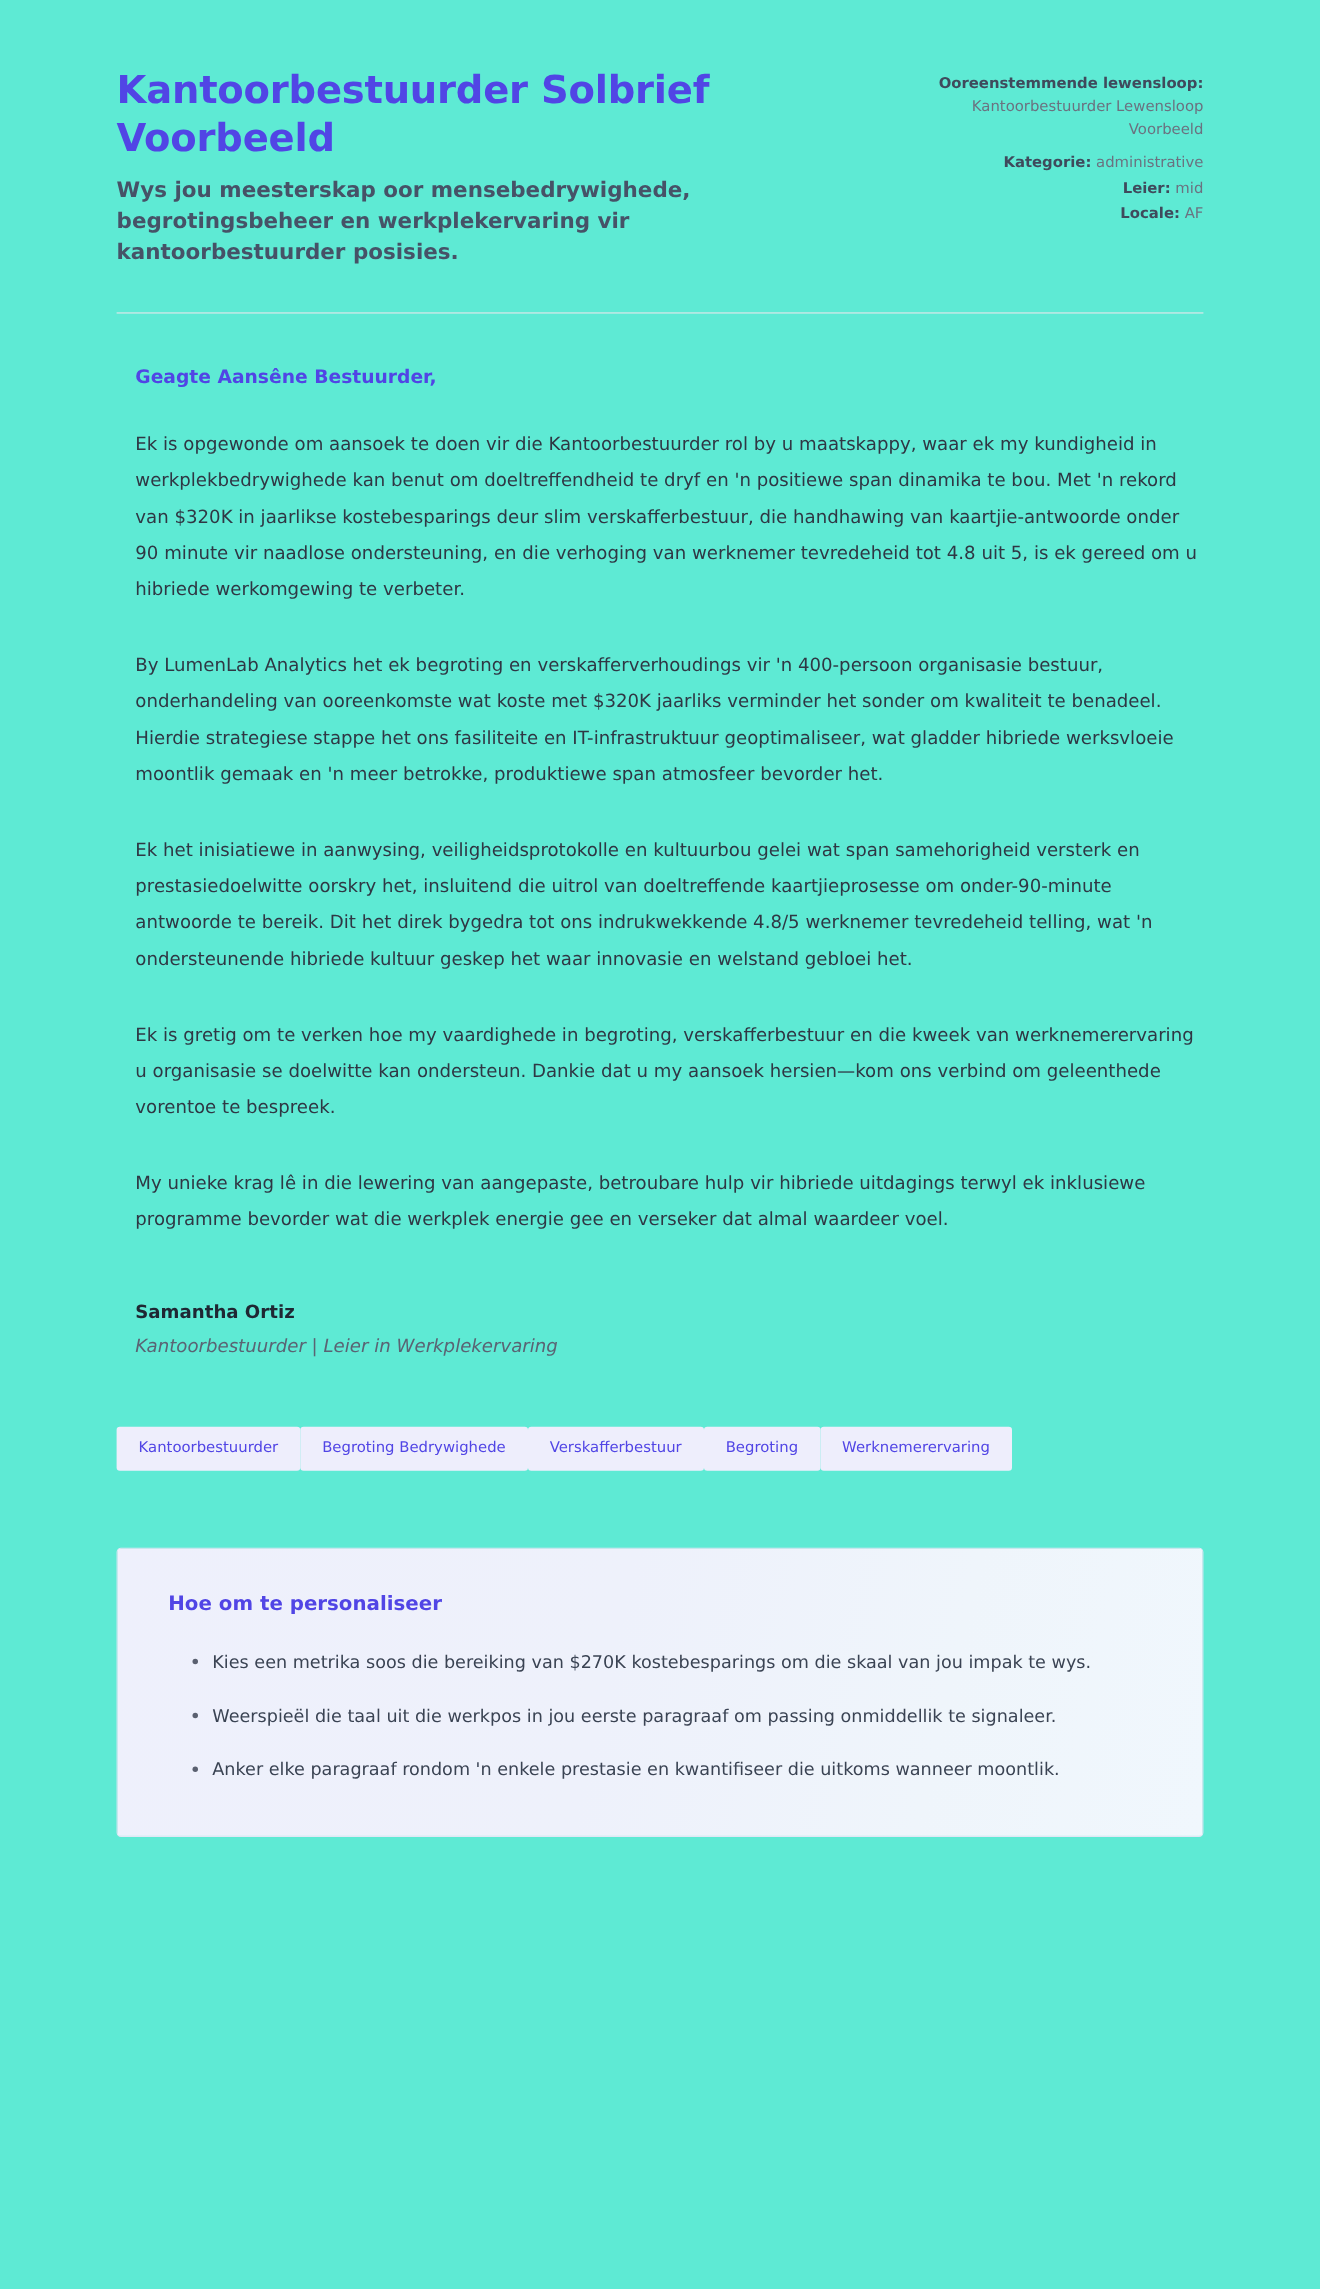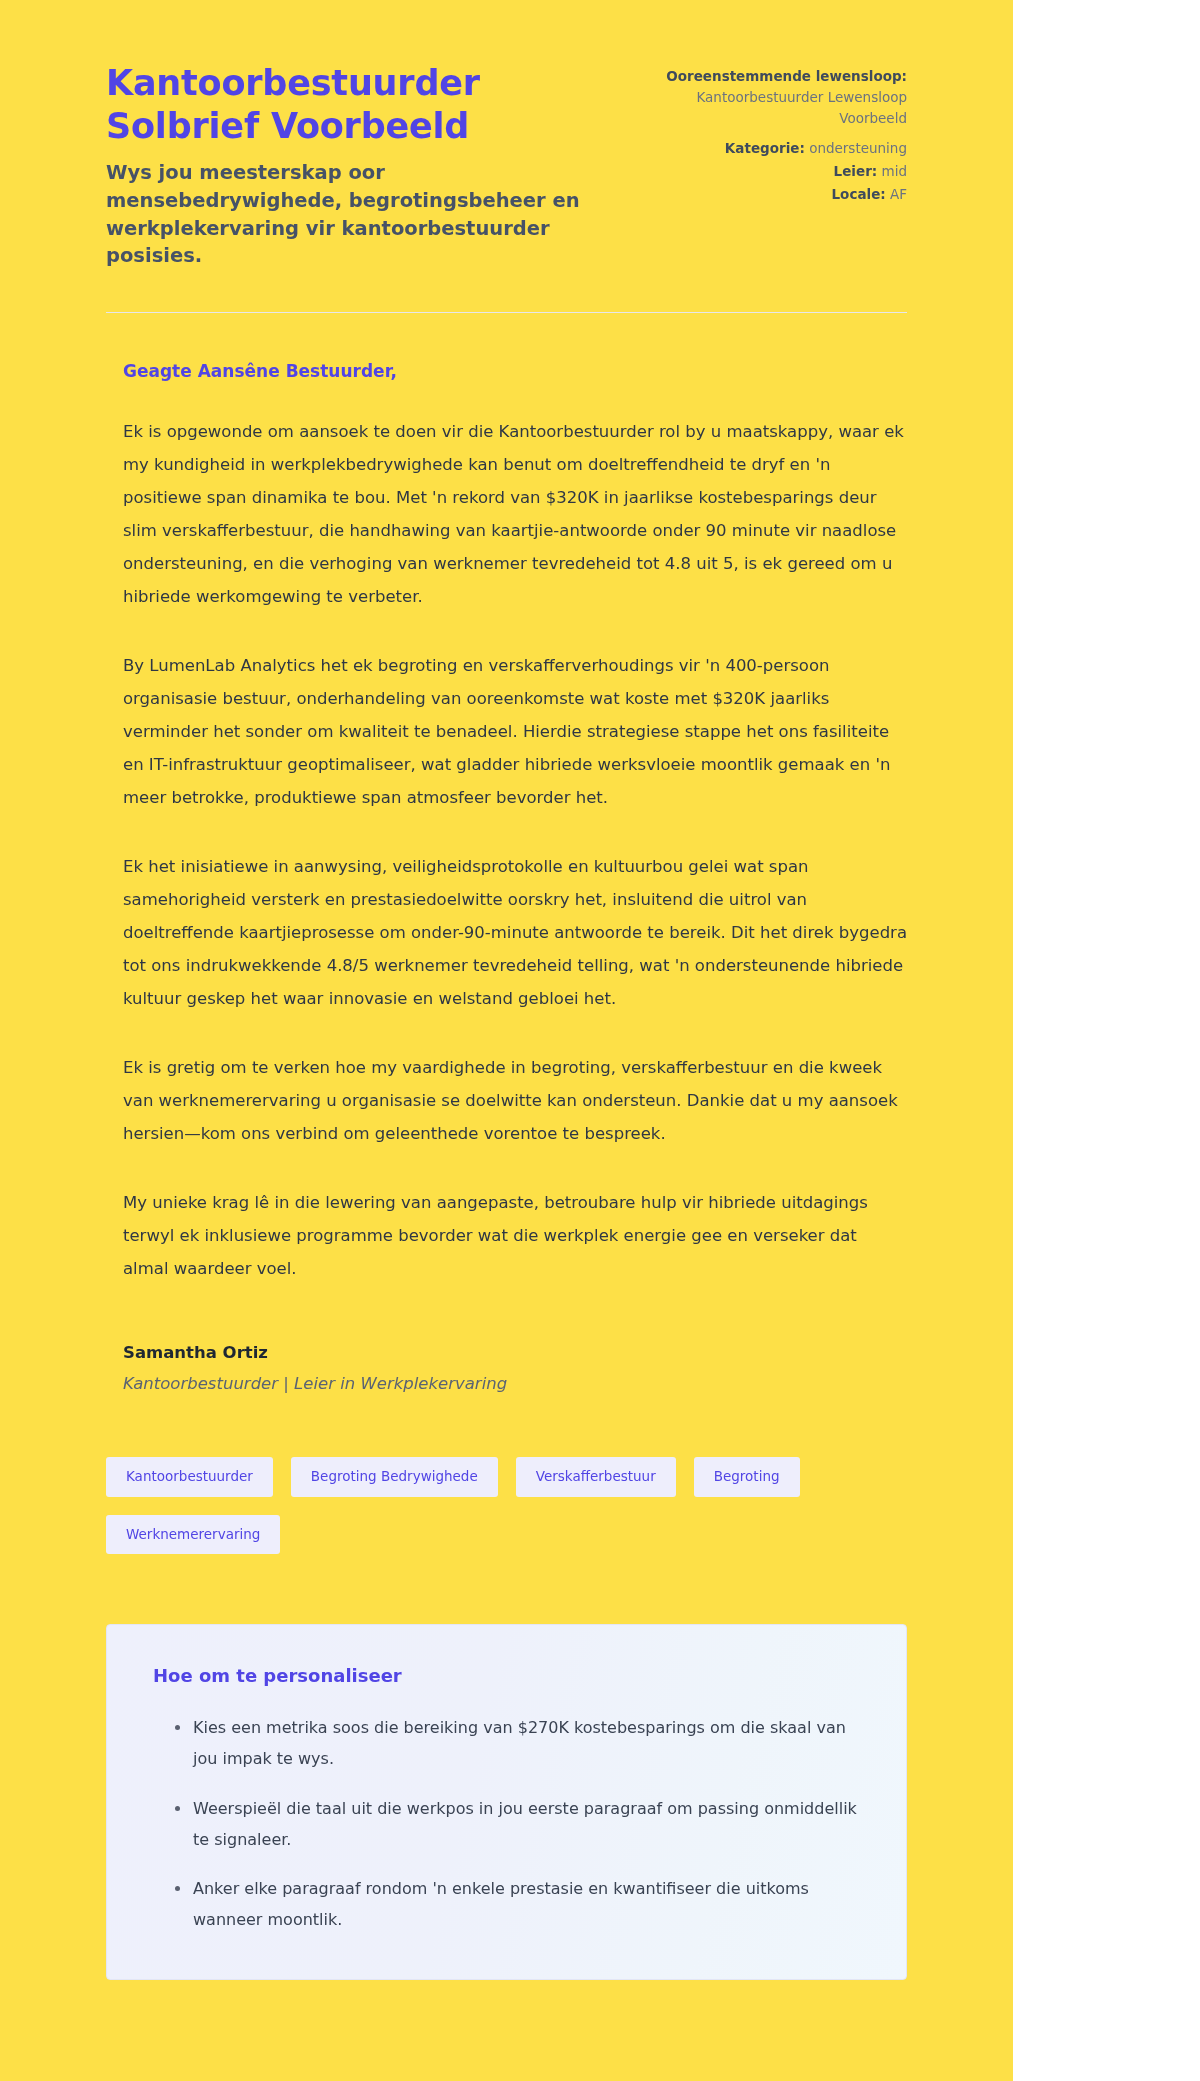--- a/index.html
+++ b/index.html
@@ -9,23 +9,23 @@
     background: #ffffff;
     width: 1200px;
   }
   body {
     font-family: "DejaVu Sans", "Liberation Sans", sans-serif;
     color: #3b4252;
     -webkit-font-smoothing: antialiased;
   }
 
   .page {
-    width: 1013px;
+    width: 1200px;
     min-height: 2081px;
-    background: #fde047;
+    background: #5eead4;
     padding: 62px 106px 56px 106px;
   }
 
   
   .doc-header {
     display: flex;
     align-items: flex-start;
     justify-content: space-between;
     gap: 40px;
   }
@@ -101,21 +101,21 @@
     font-size: 16.5px;
     color: #5a6373;
     margin: 0;
     font-style: italic;
   }
 
   
   .tag-row {
     display: flex;
     flex-wrap: wrap;
-    gap: 18px;
+    gap: 0;
     margin-top: 64px;
   }
   .tag-chip {
     background: #eeeefc;
     color: #5145e5;
     font-size: 13.5px;
     line-height: 1;
     padding: 13px 20px;
     border-radius: 3px;
     white-space: nowrap;
@@ -174,21 +174,21 @@
 
     <div class="header-meta">
 
       <div class="meta-row">
         <span class="meta-label">Ooreenstemmende lewensloop:</span>
         <span class="meta-block-value">Kantoorbestuurder Lewensloop Voorbeeld</span>
       </div>
 
       <div class="meta-row spaced">
         <span class="meta-label">Kategorie:</span>
-        <span class="meta-value">ondersteuning</span>
+        <span class="meta-value">administrative</span>
       </div>
 
       <div class="meta-row">
         <span class="meta-label">Leier:</span>
         <span class="meta-value">mid</span>
       </div>
 
       <div class="meta-row">
         <span class="meta-label">Locale:</span>
         <span class="meta-value">AF</span>

